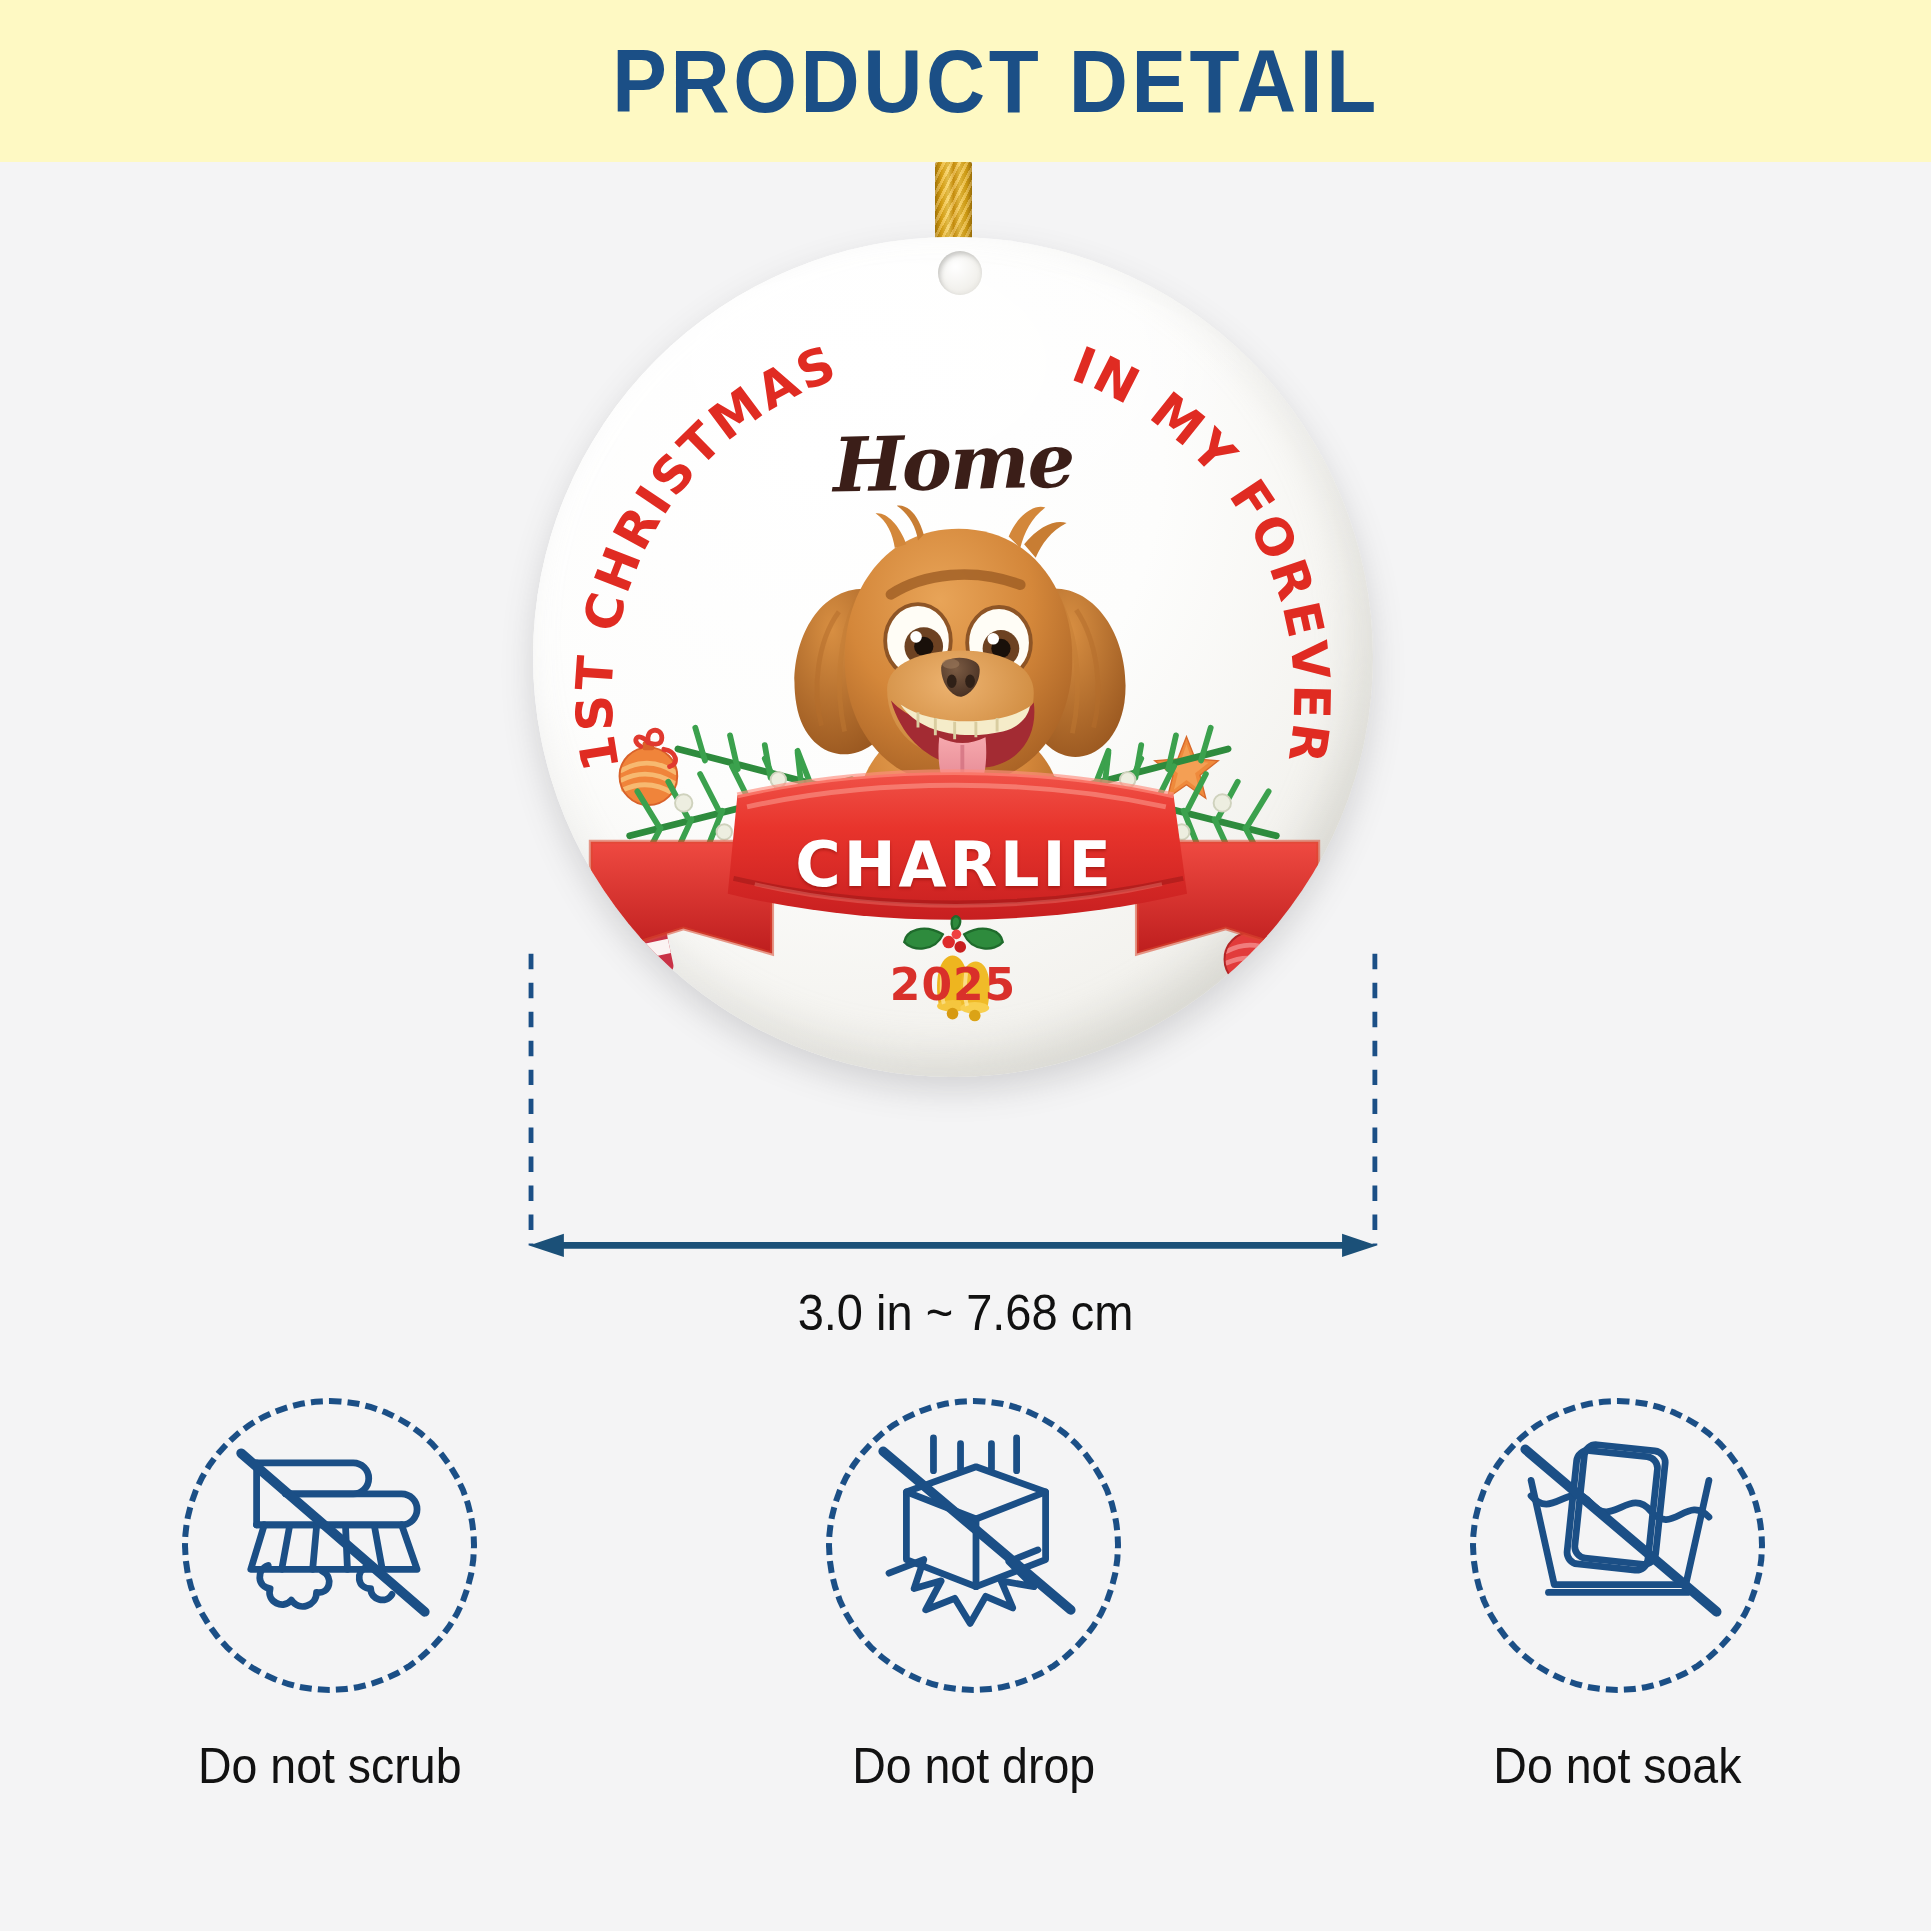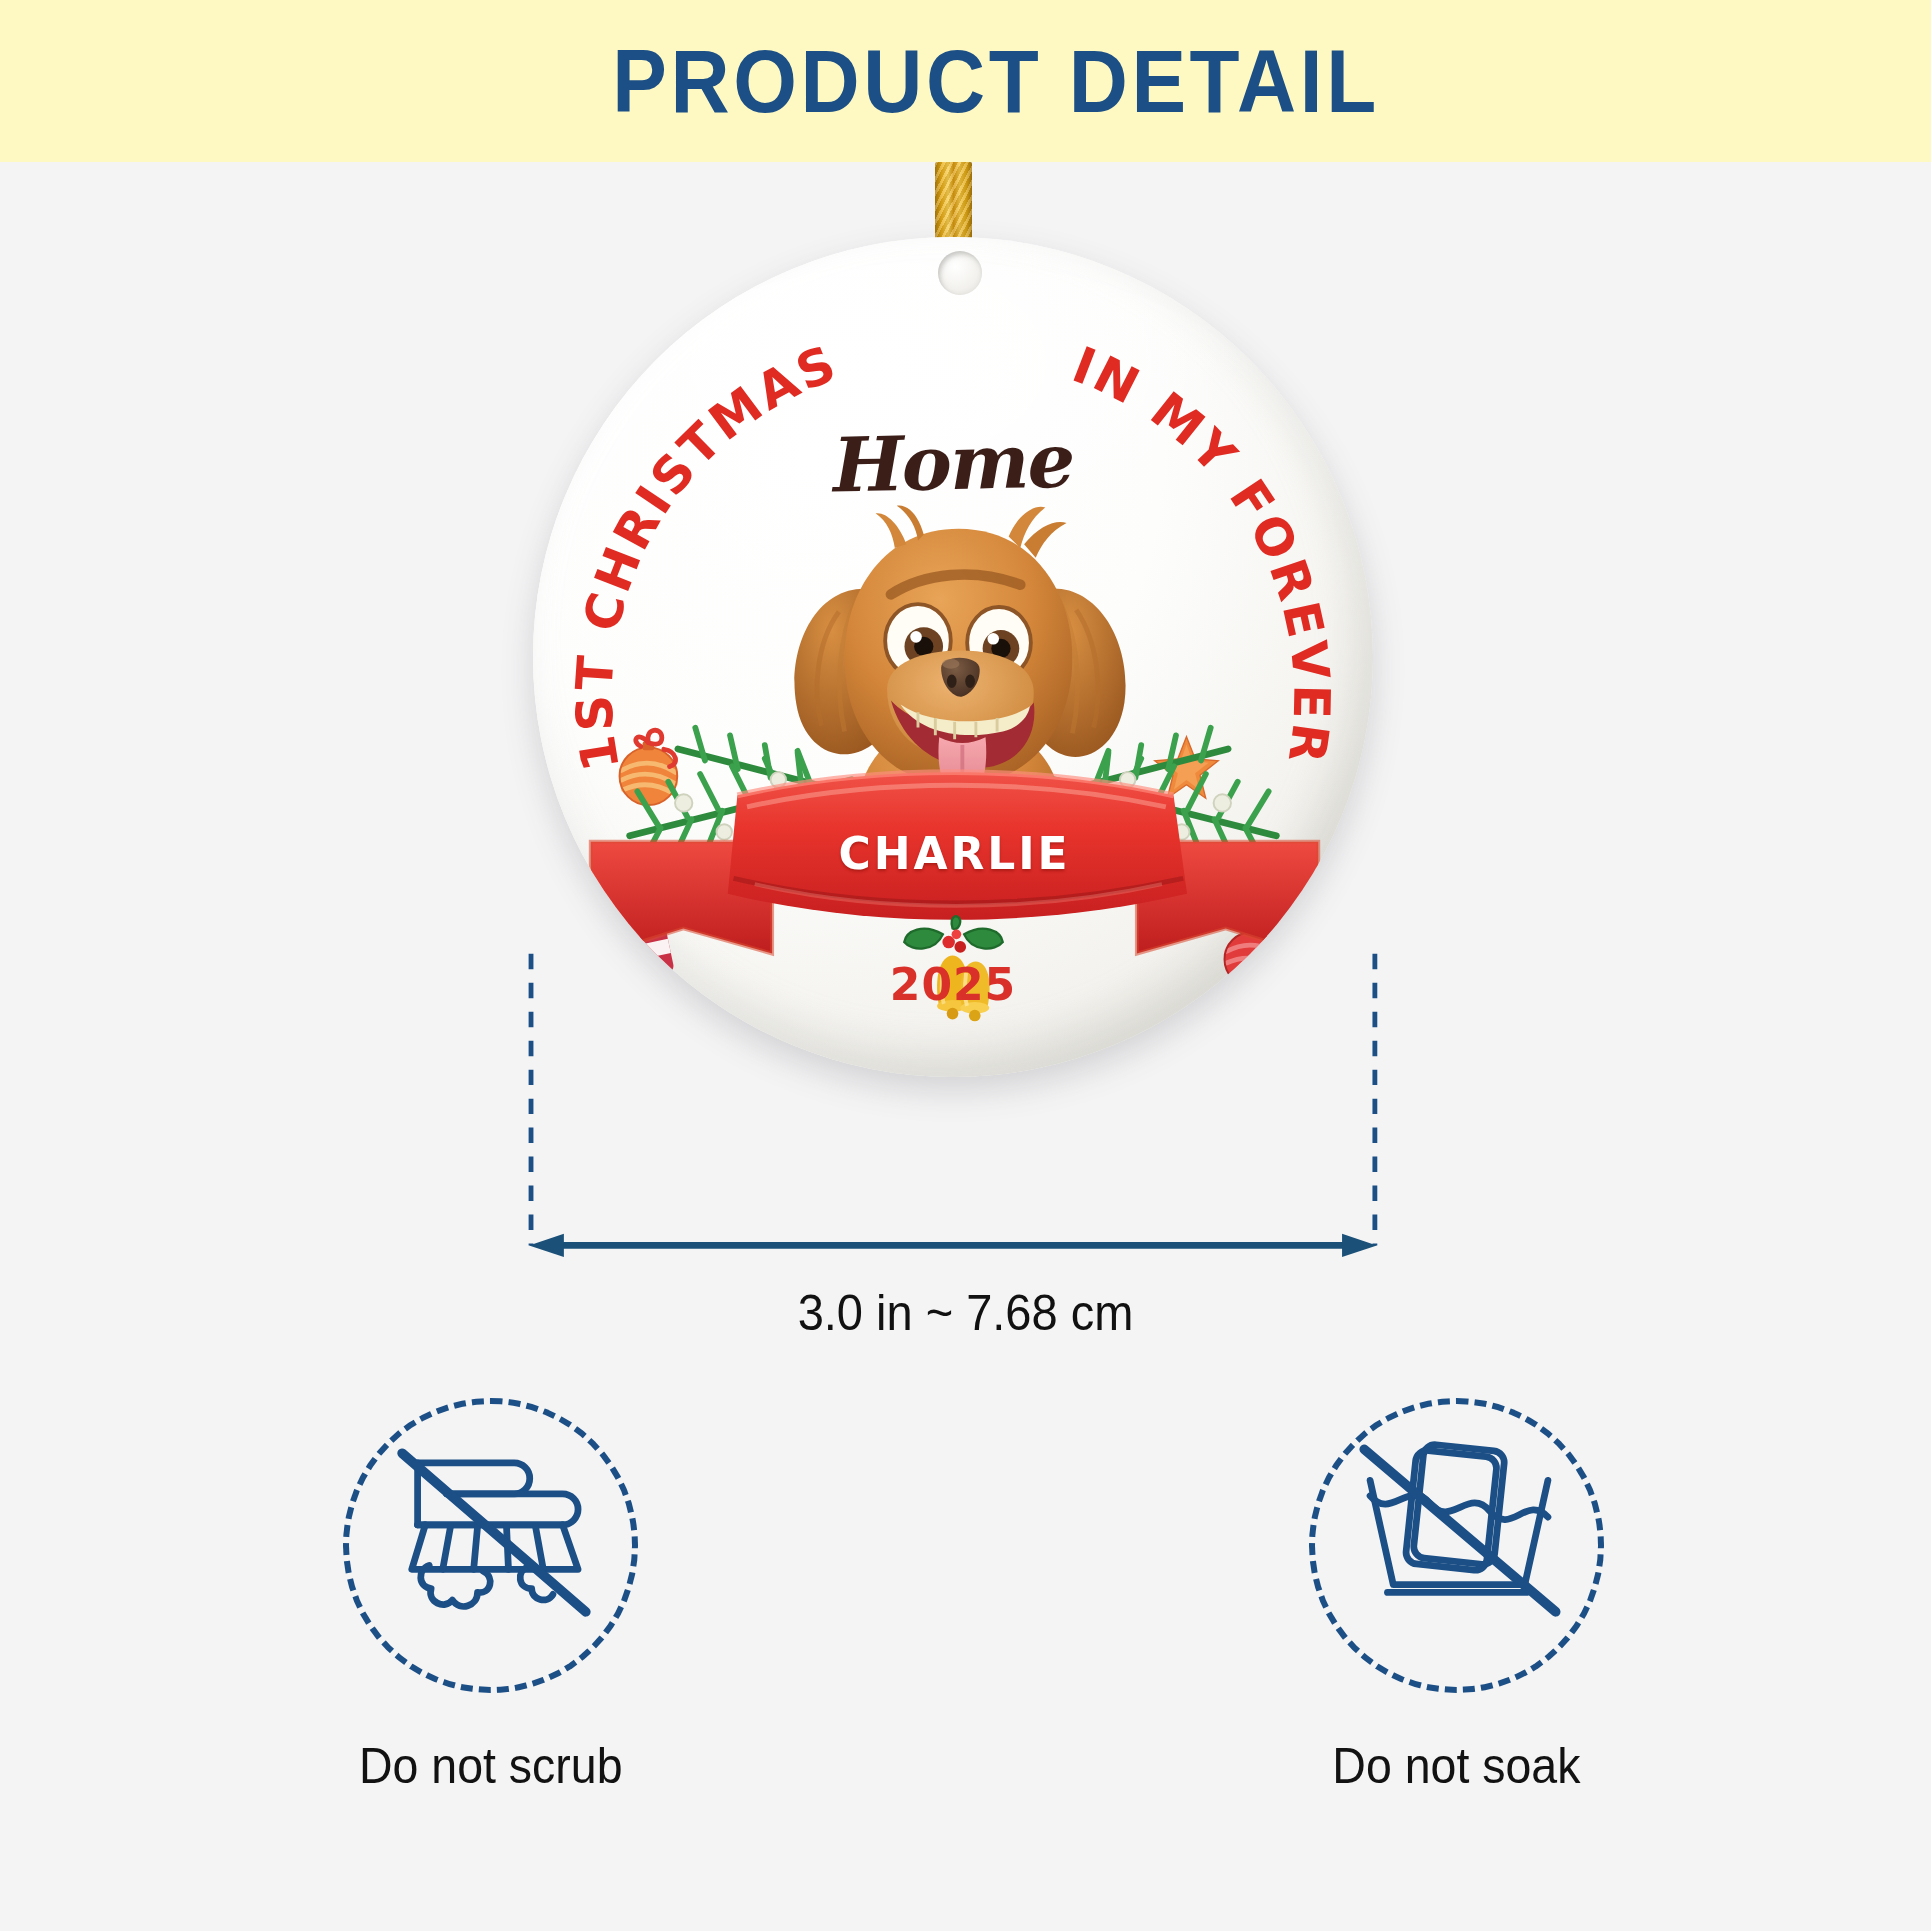--- a/index.html
+++ b/index.html
@@ -182,21 +182,21 @@
     height: 222px;
   }
   #banner-name {
     position: absolute;
     left: 0;
     top: 79px;
     width: 743px;
     text-align: center;
     font-family: "DejaVu Sans", sans-serif;
     font-weight: 700;
-    font-size: 44px;
+    font-size: 62px;
     color: #ffffff;
     letter-spacing: 2.9px;
     text-shadow: 0 1.9px 2.9px rgba(120,10,5,.45);
   }
 
   
   #year {
     position: absolute;
     left: 0;
     top: 722px;
@@ -530,20 +530,35 @@
             <path d="M106 128 l-8 44 M134 128 l-4 44 M164 128 l2 44 M194 128 l8 44"></path>
             <path d="M84 168 c-12 4 -12 22 2 24 c-4 14 14 22 22 12 c8 12 26 6 26 -8 c14 2 18 -16 6 -22"></path>
             <path d="M186 170 c-12 4 -10 22 4 22 c0 12 16 16 22 6"></path>
           </g>
           <line x1="56" y1="52" x2="246" y2="216" stroke="#1b4f86" stroke-width="10" stroke-linecap="round"></line>
         </svg>
       </div>
       <div class="care-label">Do not scrub</div>
     </div>
 
+    <div class="care-item">
+      <div class="care-circle">
+        <svg class="care-glyph" viewBox="0 0 300 300">
+          <g fill="none" stroke="#1b4f86" stroke-width="7" stroke-linejoin="round" stroke-linecap="round">
+            <path d="M106 36 v34 M134 42 v26 M166 42 v26 M192 36 v34"></path>
+            <path d="M150 66 L 222 92 L 222 162 L 150 190 L 78 162 L 78 92 Z"></path>
+            <path d="M78 92 L150 120 L222 92"></path>
+            <path d="M150 120 L150 190"></path>
+            <path d="M60 176 l36 -14 l-10 30 l28 -8 l-16 30 l30 -12 l16 26 l16 -28 l28 12 l-12 -28 l34 6 l-26 -26 l30 -12"></path>
+          </g>
+          <line x1="54" y1="50" x2="248" y2="214" stroke="#1b4f86" stroke-width="10" stroke-linecap="round"></line>
+        </svg>
+      </div>
+      <div class="care-label">Do not drop</div>
+    </div>
 
     <div class="care-item">
       <div class="care-circle">
         <svg class="care-glyph" viewBox="0 0 300 300">
           <g fill="none" stroke="#1b4f86" stroke-width="7" stroke-linejoin="round" stroke-linecap="round">
             <path d="M58 80 L82 188 h136 L242 80"></path>
             <path d="M58 96 c22 26 40 -18 62 8 c22 26 40 -18 62 8 c22 26 38 -18 60 6"></path>
             <rect x="108" y="46" width="84" height="118" rx="12" transform="rotate(6 150 105)"></rect>
             <rect x="100" y="52" width="84" height="118" rx="12" transform="rotate(6 142 111)"></rect>
             <path d="M76 196 h144"></path>

